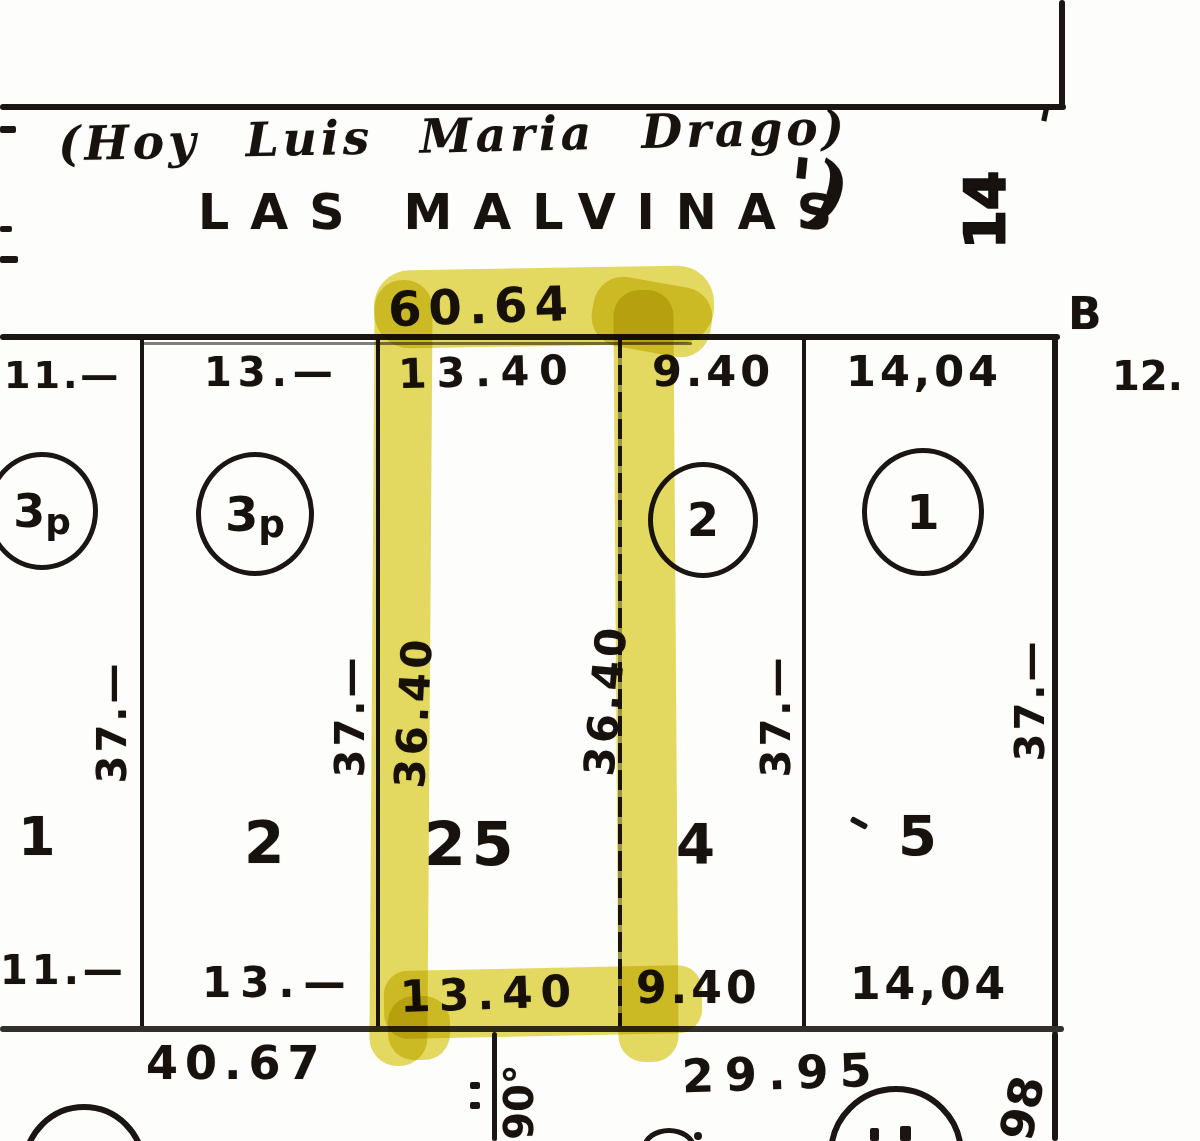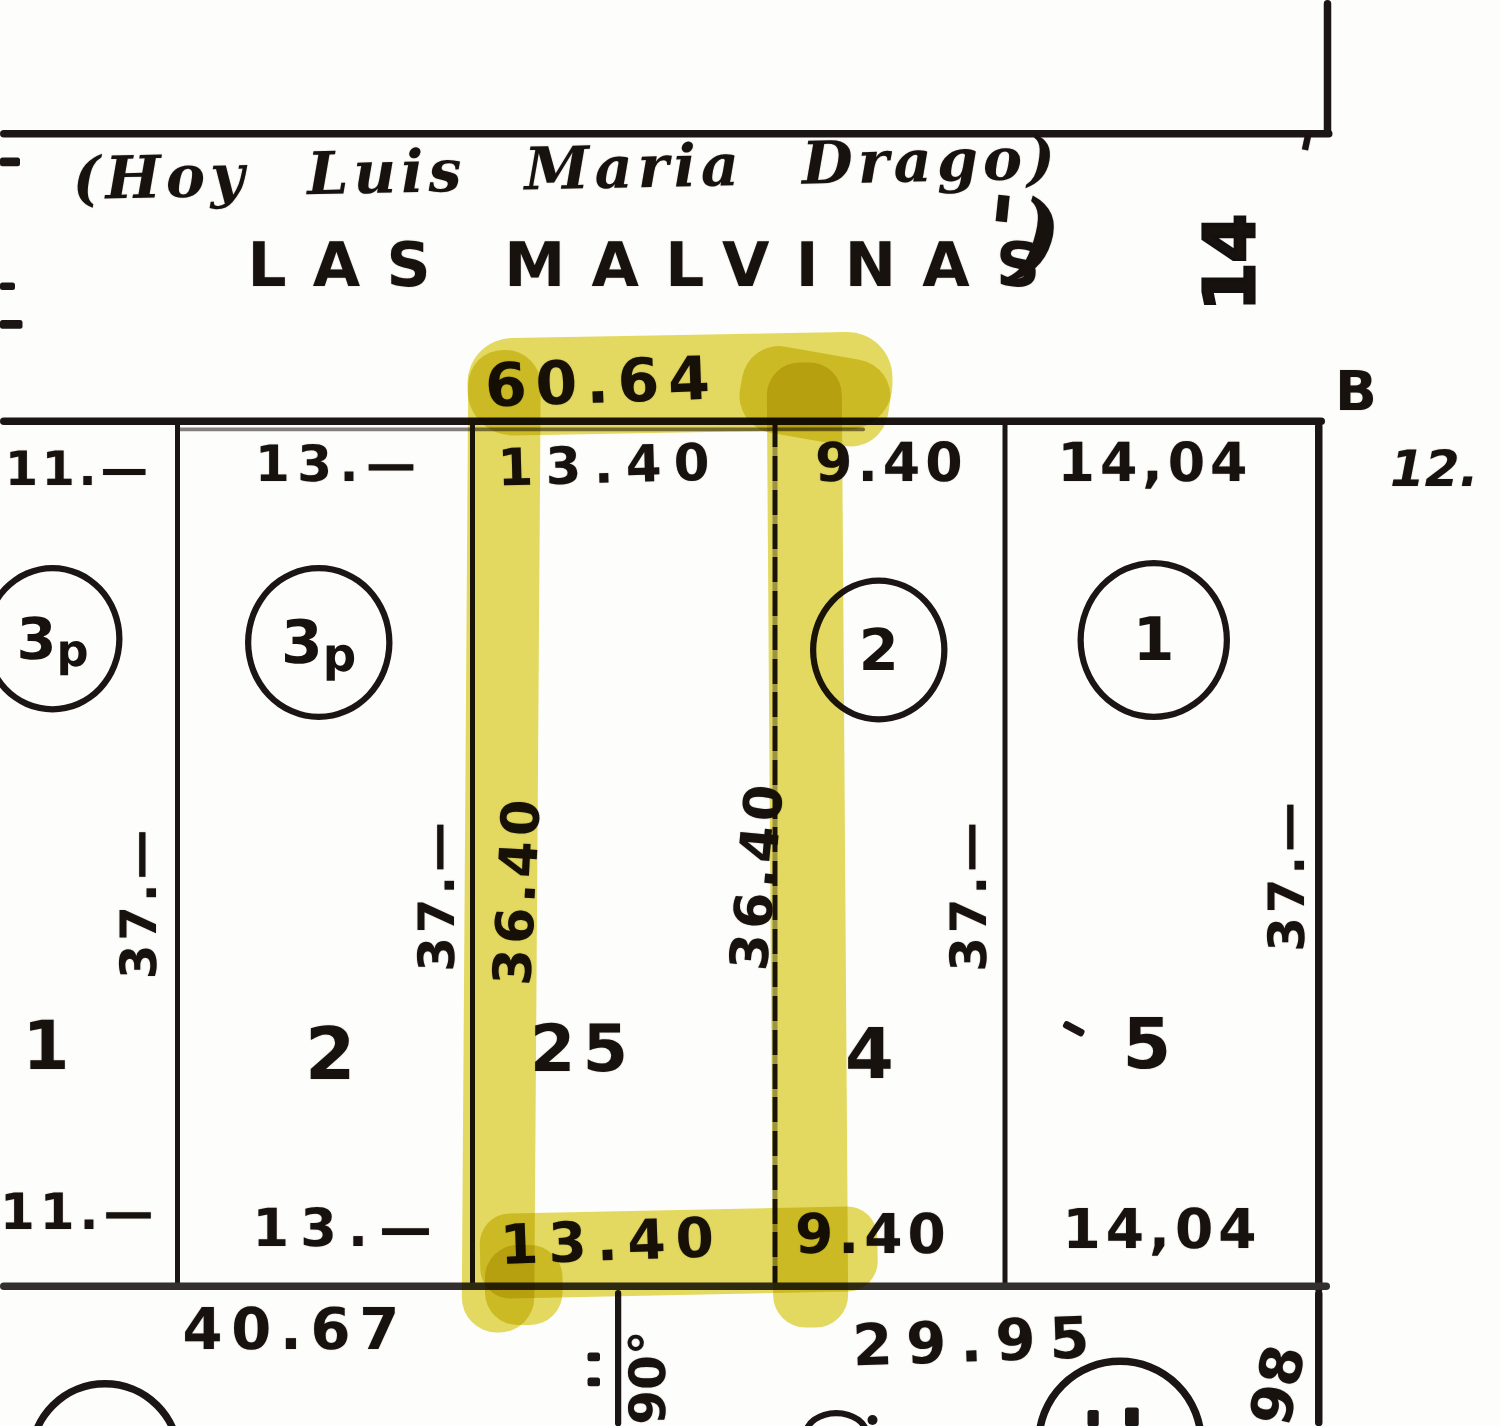--- a/index.html
+++ b/index.html
@@ -65,21 +65,21 @@
   <div class="t script" style="left:788px;top:150px;font-size:78px;transform:rotate(6deg);">')</div>
   <div class="t script" style="left:1036px;top:104px;font-size:44px;transform:rotate(12deg);">'</div>
   <div class="t rot" style="left:985px;top:210px;font-size:56px;font-weight:900;-webkit-text-stroke:2.5px #141010;">14</div>
 
   <div class="mark" style="left:0;top:126px;width:16px;height:7px;"></div>
   <div class="mark" style="left:0;top:226px;width:12px;height:6px;"></div>
   <div class="mark" style="left:0;top:256px;width:18px;height:7px;"></div>
 
   <div class="t" style="left:388px;top:282px;font-size:48px;letter-spacing:7px;transform:rotate(-2deg);">60.64</div>
   <div class="t" style="left:1068px;top:292px;font-size:44px;">B</div>
-  <div class="t" style="left:1112px;top:356px;font-size:40px;font-style:italic;">12.</div>
+  <div class="t" style="left:1112px;top:356px;font-size:40px;">12.</div>
 
   <div class="line" style="left:0;top:334px;width:1060px;height:6px;"></div>
   <div class="line" style="left:140px;top:342px;width:552px;height:3px;opacity:.55;"></div>
   <div class="line" style="left:140px;top:338px;width:4px;height:692px;"></div>
   <div class="line" style="left:376px;top:338px;width:4px;height:694px;"></div>
   <div class="dashedline" style="left:618px;top:338px;width:4px;height:694px;"></div>
   <div class="line" style="left:802px;top:338px;width:4px;height:692px;"></div>
   <div class="line" style="left:1052px;top:338px;width:6px;height:696px;"></div>
   <div class="line" style="left:0;top:1026px;width:1064px;height:6px;background:#332f2c;"></div>
 
@@ -108,21 +108,21 @@
 
   <div class="t rot" style="left:112px;top:722px;font-size:40px;letter-spacing:3px;">37.—</div>
   <div class="t rot" style="left:350px;top:716px;font-size:40px;letter-spacing:3px;">37.—</div>
   <div class="t" style="left:414px;top:712px;font-size:42px;letter-spacing:4px;transform:translate(-50%,-50%) rotate(-87deg);">36.40</div>
   <div class="t" style="left:606px;top:700px;font-size:42px;letter-spacing:4px;transform:translate(-50%,-50%) rotate(-85deg);">36.40</div>
   <div class="t rot" style="left:776px;top:716px;font-size:40px;letter-spacing:3px;">37.—</div>
   <div class="t rot" style="left:1030px;top:700px;font-size:40px;letter-spacing:3px;">37.—</div>
 
   <div class="t" style="left:18px;top:810px;font-size:54px;">1</div>
   <div class="t" style="left:244px;top:814px;font-size:58px;">2</div>
-  <div class="t" style="left:424px;top:814px;font-size:52px;letter-spacing:6px;">25</div>
+  <div class="t" style="left:424px;top:814px;font-size:60px;letter-spacing:6px;">25</div>
   <div class="t" style="left:676px;top:816px;font-size:56px;">4</div>
   <div class="t" style="left:898px;top:808px;font-size:56px;">5</div>
   <div class="mark" style="left:850px;top:820px;width:18px;height:6px;transform:rotate(28deg);"></div>
 
   <div class="t" style="left:0;top:950px;font-size:40px;letter-spacing:4px;">11.—</div>
   <div class="t" style="left:202px;top:962px;font-size:42px;letter-spacing:9px;">13.—</div>
   <div class="t" style="left:400px;top:972px;font-size:44px;letter-spacing:8px;transform:rotate(-2deg);">13.40</div>
   <div class="t" style="left:636px;top:966px;font-size:44px;letter-spacing:4px;">9.40</div>
   <div class="t" style="left:850px;top:962px;font-size:44px;letter-spacing:4px;">14,04</div>
 

